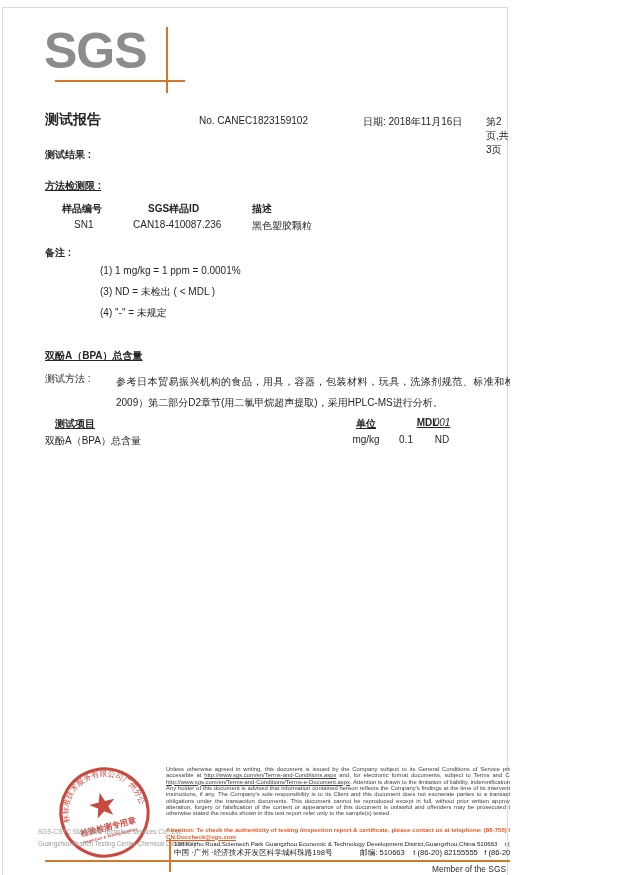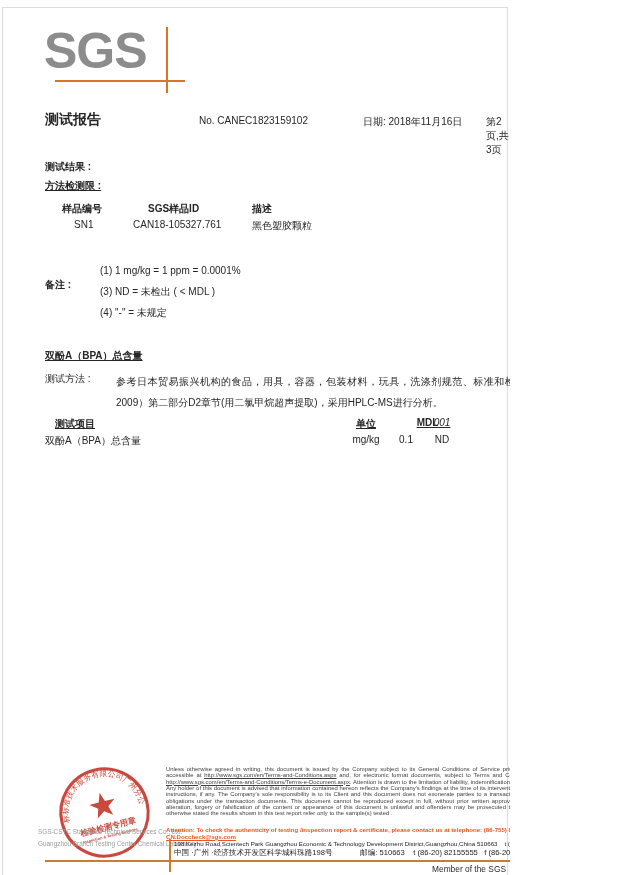--- a/index.html
+++ b/index.html
@@ -14,29 +14,29 @@
   .logo-hline{left:55px;top:80px;width:130px;height:2px;background:#d4772a;}
   .logo-vline{left:166px;top:27px;width:2px;height:66px;background:#d4772a;}
   .report-title{left:45px;top:111px;font-size:14px;font-weight:bold;}
   .report-no{left:199px;top:115px;font-size:10px;}
   .report-date{left:363px;top:115px;font-size:10px;}
   .report-pages{left:486px;top:115px;font-size:10px;}
   
   .b10{font-size:10px;}
   .bold{font-weight:bold;}
   .und{text-decoration:underline;}
-  .lbl-results{left:45px;top:148px;margin-top:12px;}
+  .lbl-results{left:45px;top:148px;}
   .lbl-sampledesc{left:45px;top:179px;}
   .h-sampleno{left:62px;top:202px;}
   .h-sgsid{left:148px;top:202px;}
   .h-desc{left:252px;top:202px;}
   .v-sampleno{left:74px;top:219px;}
   .v-sgsid{left:133px;top:219px;}
   .v-desc{left:252px;top:219px;}
-  .lbl-remarks{left:45px;top:246px;margin-top:32px;}
+  .lbl-remarks{left:45px;top:246px;}
   .remarks{left:100px;top:261px;line-height:20.8px;}
   .bpa-heading{left:45px;top:349px;}
   .lbl-method{left:45px;top:372px;}
   .method-text{left:100px;top:371px;width:474px;line-height:21px;text-align:justify;margin-left:16px;}
   .rt-item{left:55px;top:417px;}
   .rt-unit{left:366px;top:417px;transform:translateX(-50%);}
   .rt-mdl{left:406px;top:417px;transform:translateX(-50%);padding-left:43px;}
   .rt-001{left:442px;top:417px;transform:translateX(-50%);font-style:italic;}
   .rr-item{left:45px;top:434px;}
   .rr-unit{left:366px;top:434px;transform:translateX(-50%);}
@@ -73,21 +73,21 @@
   <div class="abs report-date">日期: 2018年11月16日</div>
   <div class="abs report-pages">第2页,共3页</div>
 
   <div class="abs b10 bold lbl-results">测试结果 :</div>
   <div class="abs b10 bold und lbl-sampledesc">方法检测限 :</div>
 
   <div class="abs b10 bold h-sampleno">样品编号</div>
   <div class="abs b10 bold h-sgsid">SGS样品ID</div>
   <div class="abs b10 bold h-desc">描述</div>
   <div class="abs b10 v-sampleno">SN1</div>
-  <div class="abs b10 v-sgsid">CAN18-105327.761</div>
+  <div class="abs b10 v-sgsid">CAN18-410087.236</div>
   <div class="abs b10 v-desc">黑色塑胶颗粒</div>
 
   <div class="abs b10 bold lbl-remarks">备注 :</div>
   <div class="abs b10 remarks">
     <div>(1) 1 mg/kg = 1 ppm = 0.0001%</div>
     <div>(3) ND = 未检出 ( &lt; MDL )</div>
     <div>(4) "-" = 未规定</div>
   </div>
 
   <div class="abs b10 bold und bpa-heading">双酚A（BPA）总含量</div>

